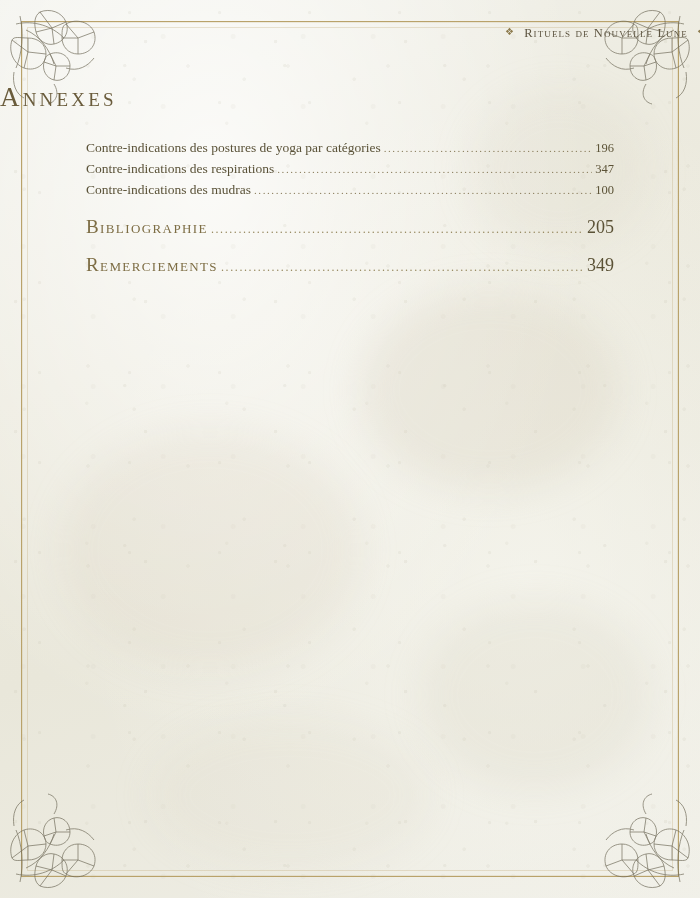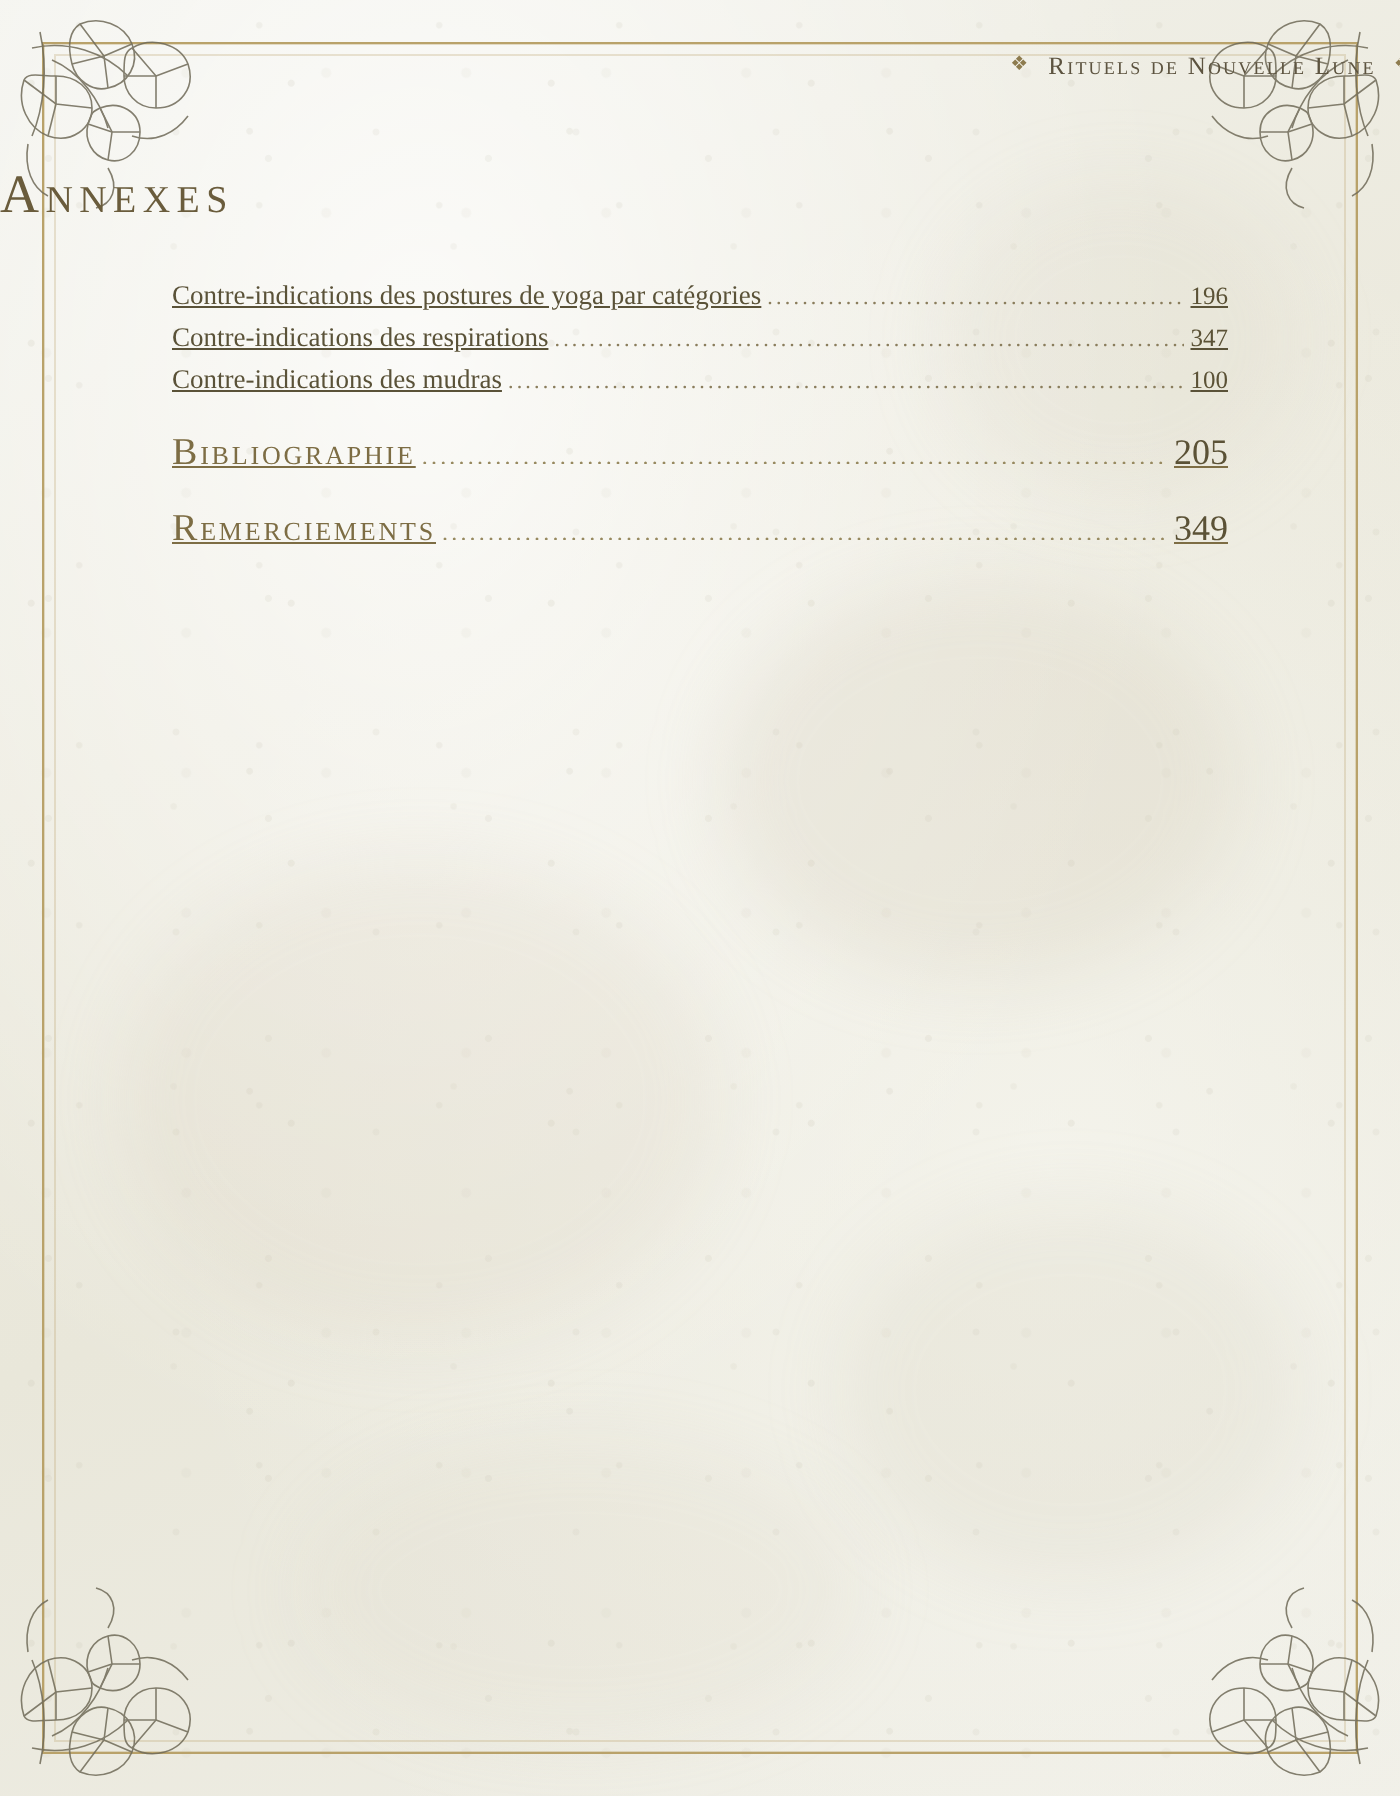--- a/index.html
+++ b/index.html
@@ -99,21 +99,20 @@
     position: absolute;
     left: 86px;
     right: 86px;
     top: 138px;
   }
   .entry {
     display: flex;
     align-items: baseline;
     white-space: nowrap;
     overflow: hidden;
-    text-decoration: underline;
   }
   .entry .label {
     flex: 0 0 auto;
   }
   .entry .leader {
     flex: 1 1 auto;
     overflow: hidden;
     height: 1em;
     margin: 0 3px;
     color: #8a7d5c;

